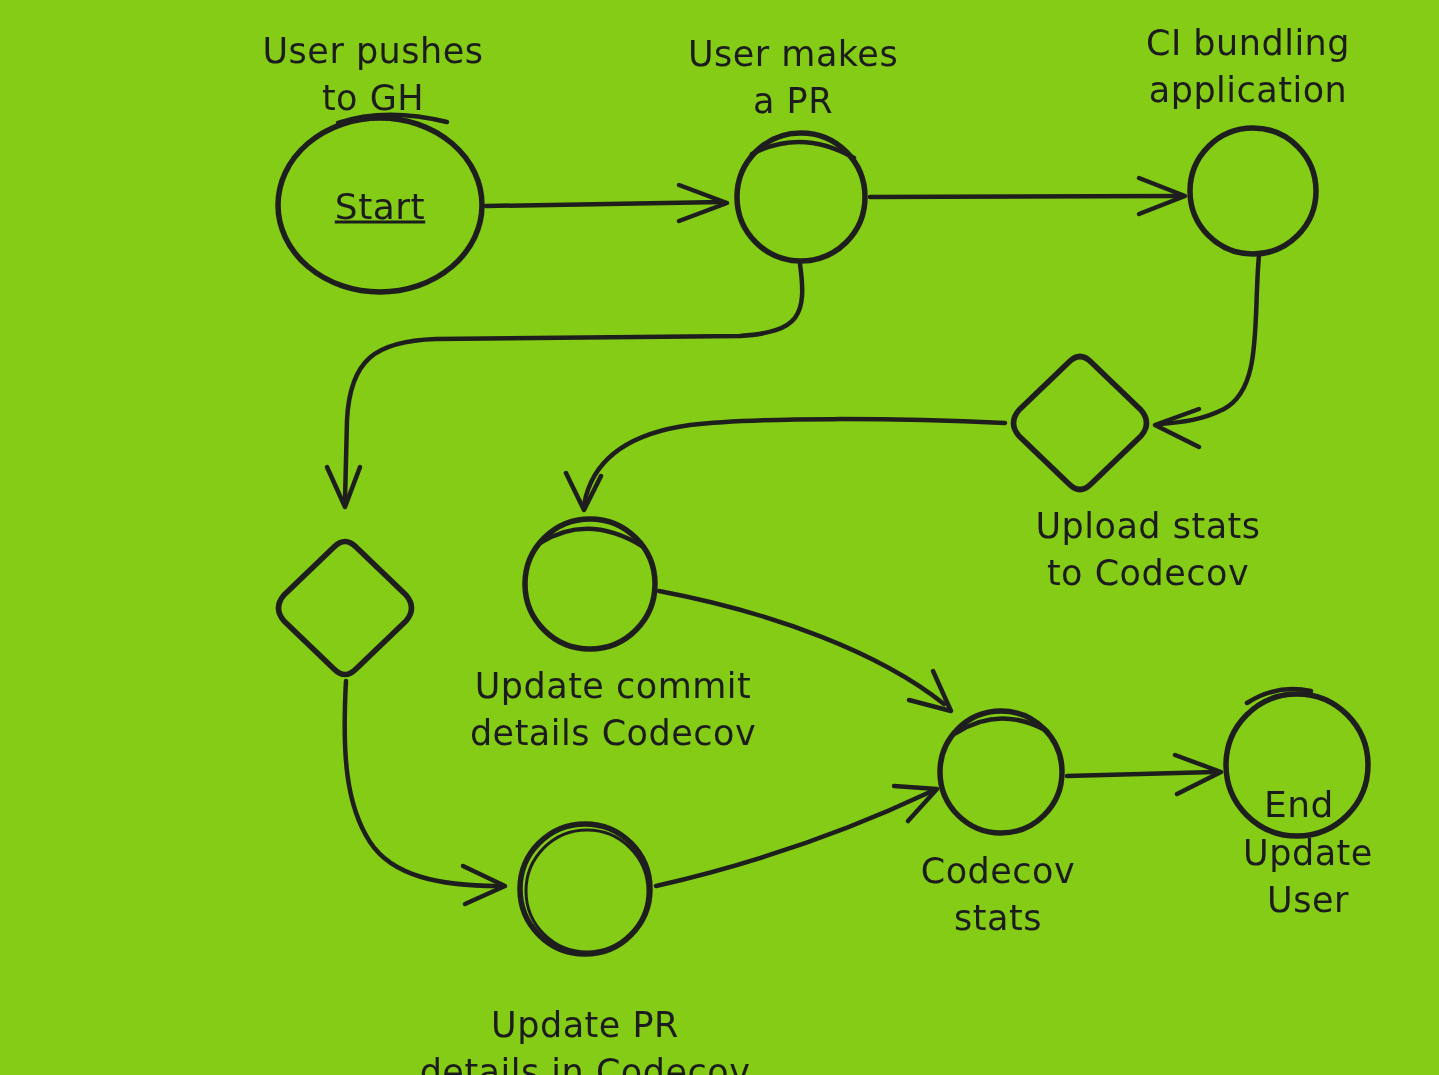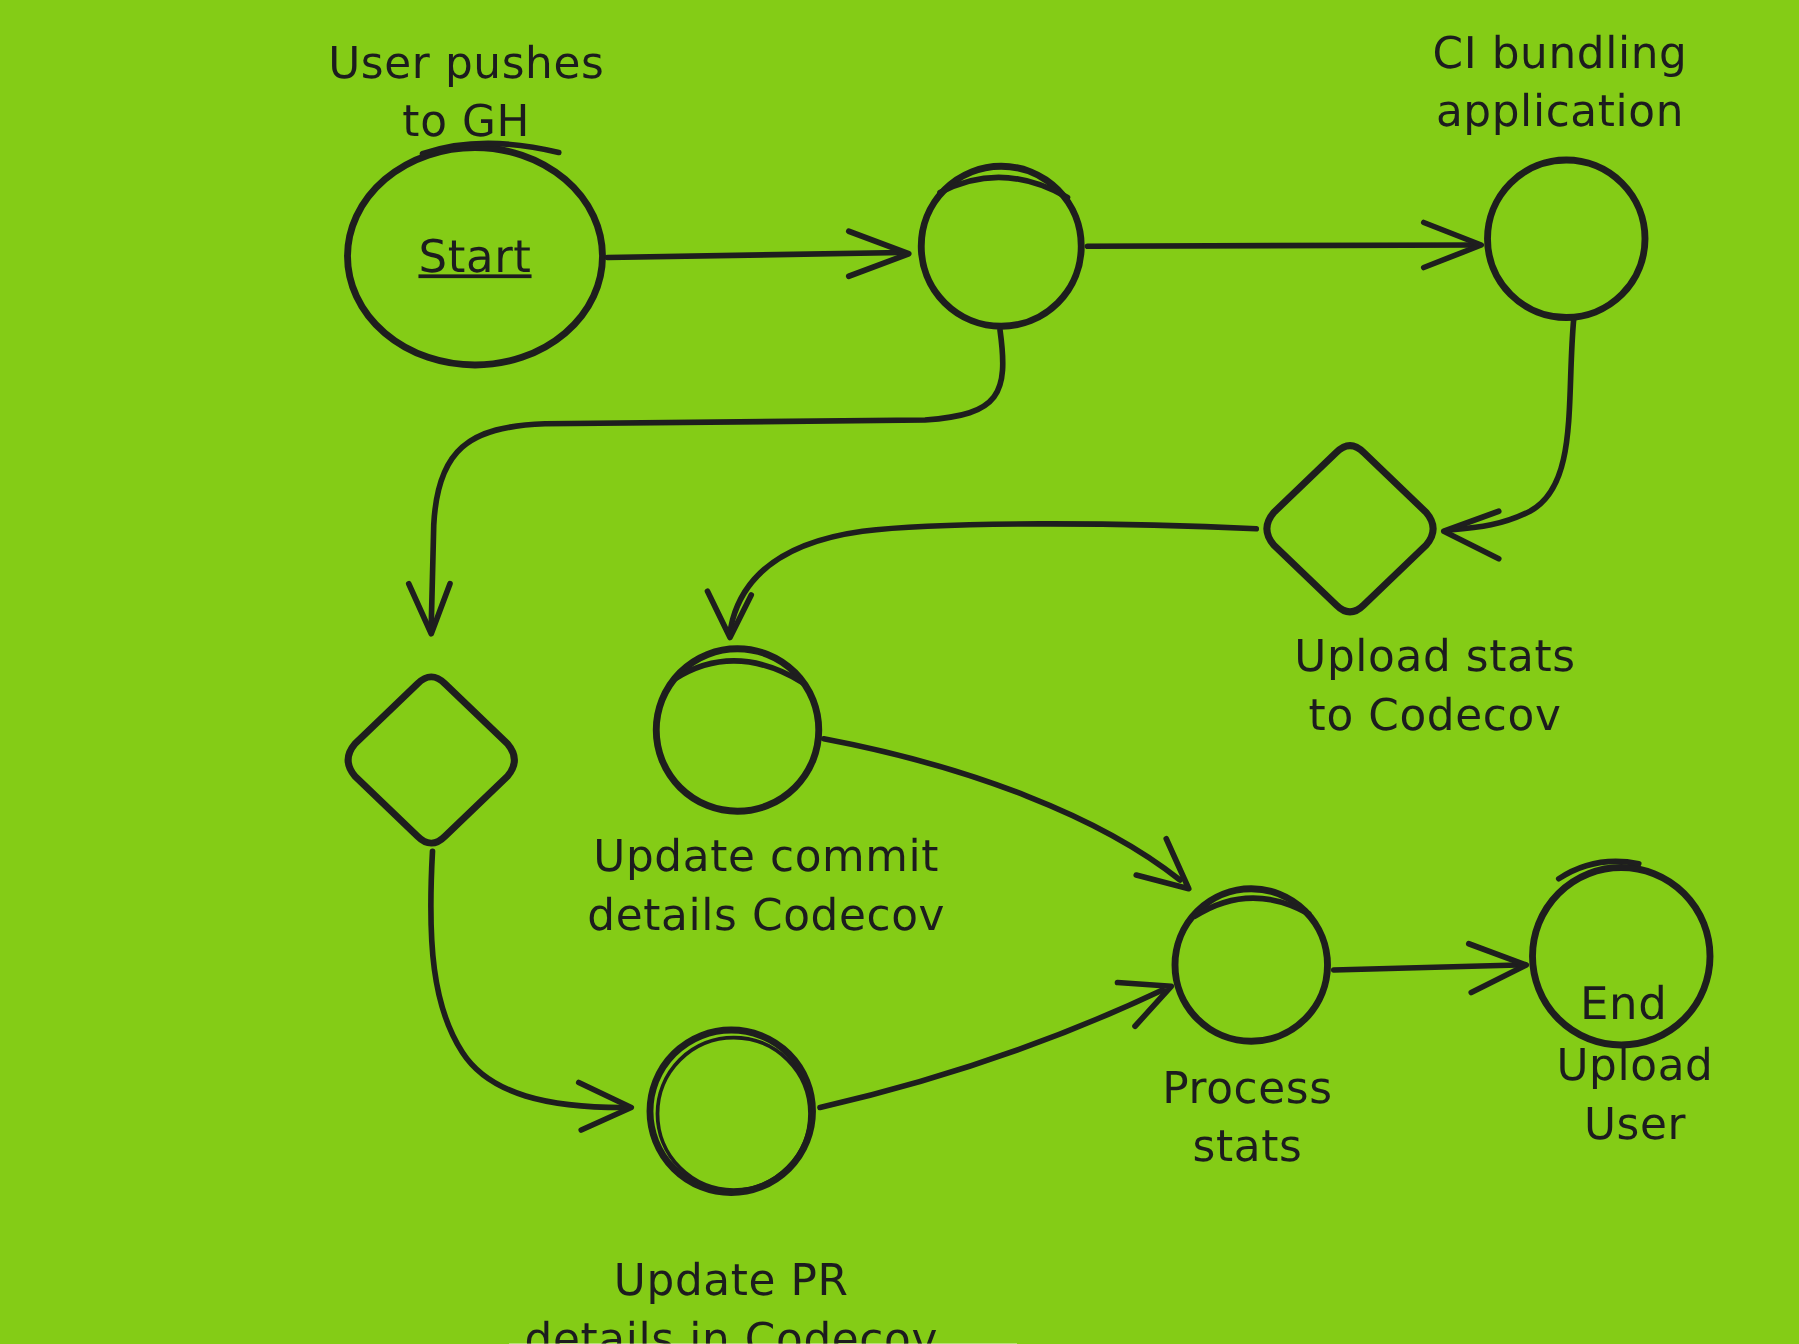--- a/index.html
+++ b/index.html
@@ -138,34 +138,36 @@
       <path class="stroke" d="M 1067 776 L 1214 772"></path>
       <path class="stroke" d="M 1175 755 L 1221 772 L 1177 794"></path>
     </g>
   </svg>
 
   <div class="lbl" style="left:373px; top:75px;">User pushes
 to GH</div>
 
   <div class="lbl inner" style="left:380px; top:206px;text-decoration:underline;">Start</div>
 
+  <div class="lbl" style="left:793px; top:78px;">User makes
+a PR</div>
 
   <div class="lbl" style="left:1248px; top:67px;">CI bundling
 application</div>
 
   <div class="lbl" style="left:1148px; top:550px;">Upload stats
 to Codecov</div>
 
 
   <div class="lbl" style="left:613px; top:710px;">Update commit
 details Codecov</div>
 
   <div class="lbl" style="left:585px; top:1001px;margin-top:48px;">Update PR
 details in Codecov</div>
 
-  <div class="lbl" style="left:998px; top:895px;">Process
+  <div class="lbl" style="left:998px; top:895px;">Codecov
 stats</div>
 
   <div class="lbl inner" style="left:1299px; top:764px;margin-top:40px;">End</div>
 
-  <div class="lbl" style="left:1308px; top:877px;">Upload User</div>
+  <div class="lbl" style="left:1308px; top:877px;">Update User</div>
 
 </div>
 
 </body></html>

